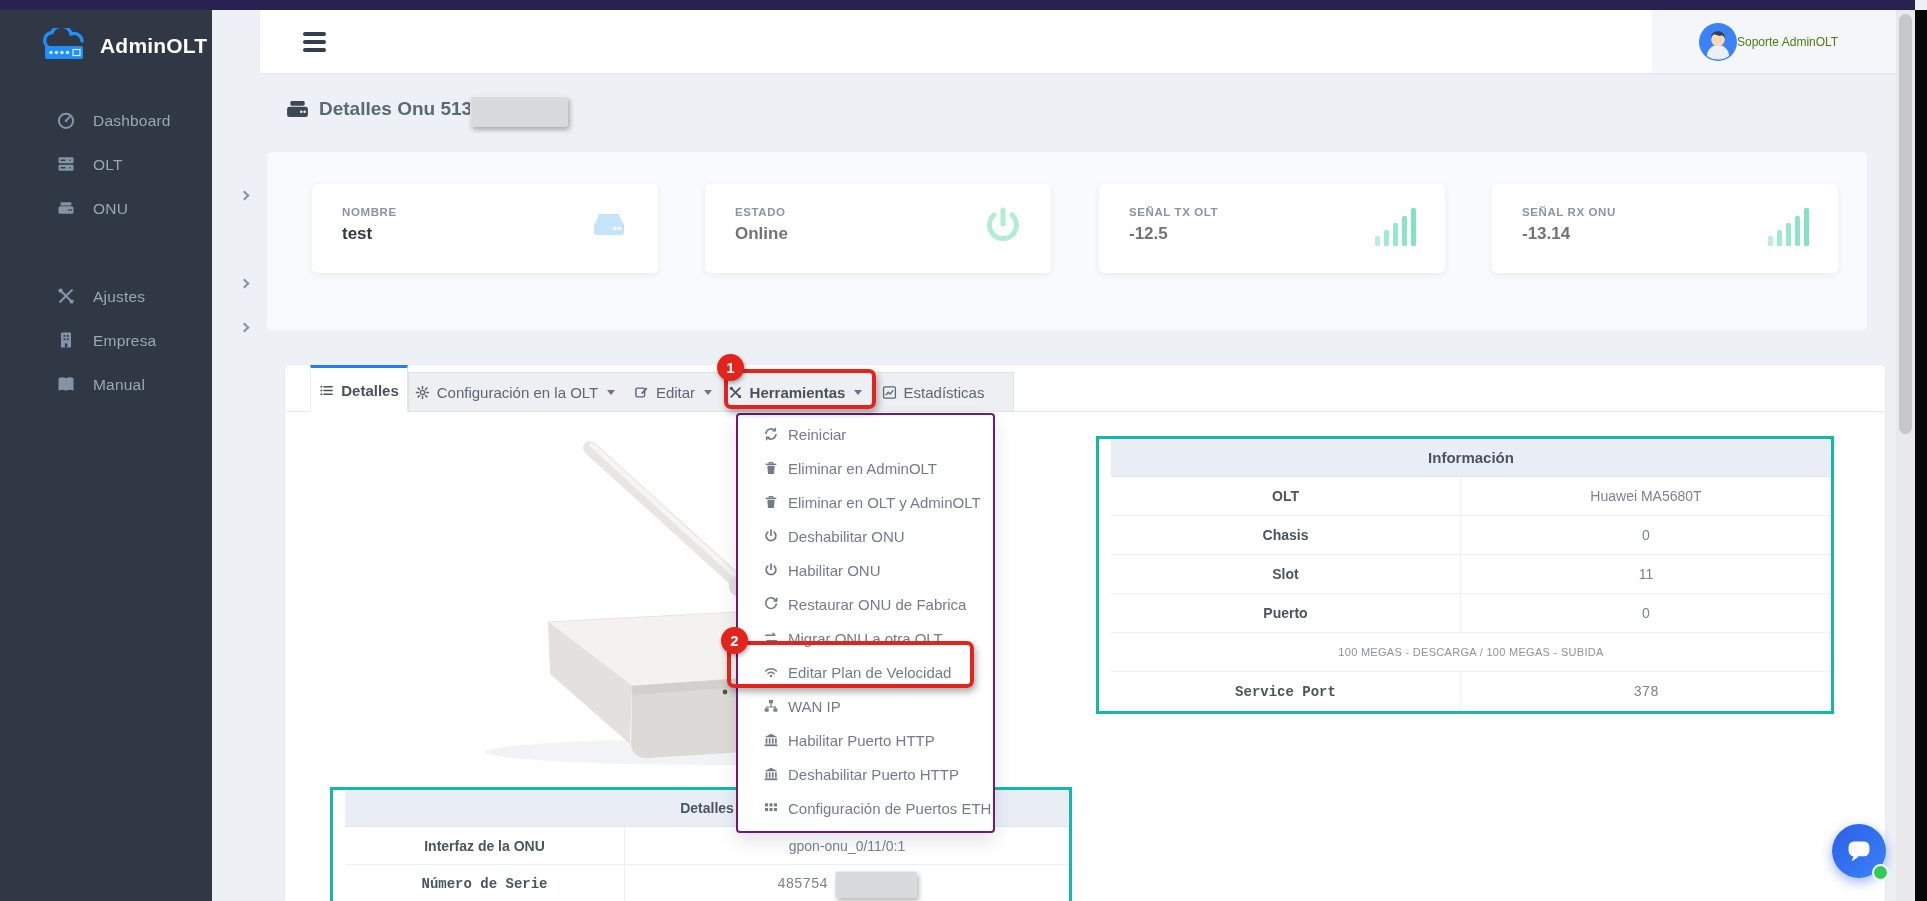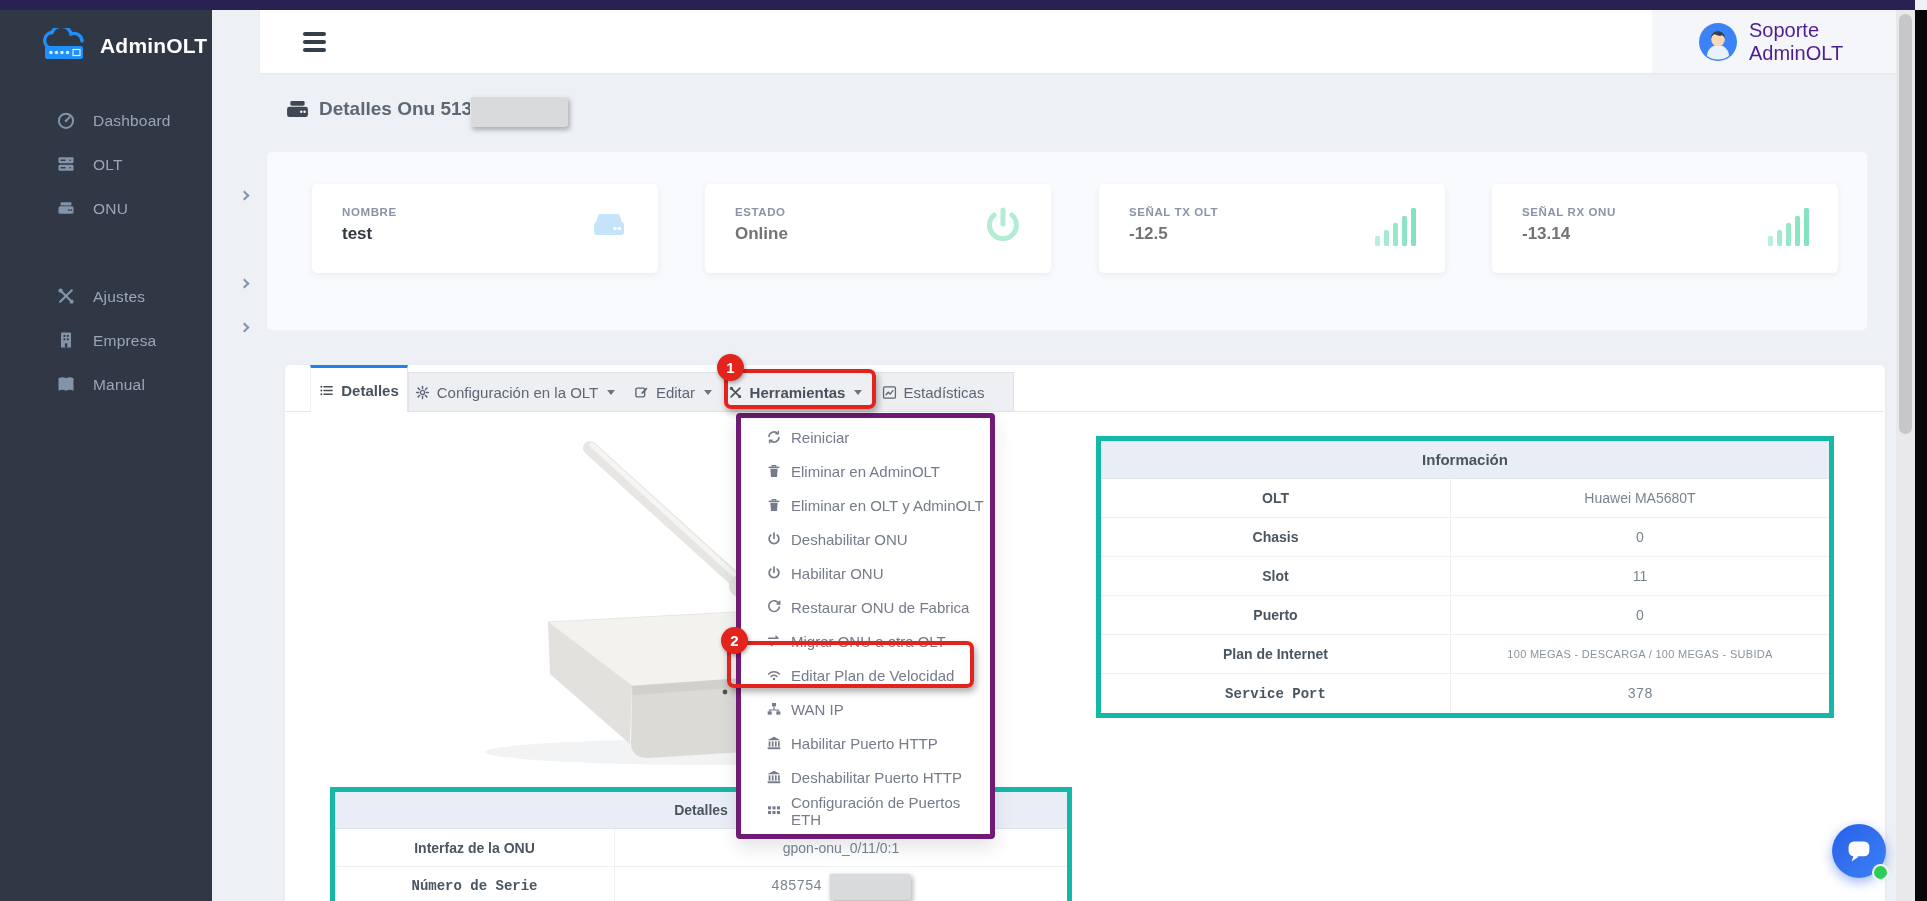--- a/index.html
+++ b/index.html
@@ -20,21 +20,21 @@
   .logo-text { color:#ffffff; font-size:21px; font-weight:800; letter-spacing:.2px; }
   .side-item { position:absolute; left:16px; width:260px; height:44px; display:flex; align-items:flex-end; padding-left:40px; cursor:pointer; }
   .side-item .sic { width:20px; height:20px; color:#8394a8; flex:0 0 20px; }
   .side-item .slabel { margin-left:17px; color:#9aa7b6; font-size:15.5px; letter-spacing:.2px; }
   .chev { width:7px; height:7px; border-top:2px solid #8394a8; border-right:2px solid #8394a8; transform:rotate(45deg); position:absolute; right:28px; top:18px; }
 
   
   #header { left:260px; top:10px; width:1636px; height:63px; background:#ffffff; box-shadow:0 1px 2px rgba(30,40,60,.05); z-index:6; }
   .hbar { position:absolute; width:23px; height:3.5px; background:#353f4b; border-radius:2px; }
   #userbox { position:absolute; left:1392px; top:0; width:253px; height:63px; background:#f5f6fa; display:flex; align-items:center; }
-  #username { color:#4c1d95; font-size:20px; margin-left:12px; }
+  #username { color:#4d7c0f; font-size:12px; }
 
   
   #pagetitle { left:286px; top:98px; display:flex; align-items:center; z-index:7; }
   #pagetitle .ttext { color:#5c6873; font-size:19px; font-weight:700; margin-left:10px; }
   .redact { background:#d9dadc; border-radius:3px; box-shadow:2px 3px 5px rgba(0,0,0,.28); border-top:1px solid #ebecee; border-left:1px solid #e6e7e9; }
 
   
   #cardswrap { left:267px; top:152px; width:1600px; height:178px; background:#f9fafd; border-radius:5px; z-index:6; }
   .scard { position:absolute; top:32px; width:346px; height:89px; background:#ffffff; border-radius:5px; box-shadow:0 2px 6px rgba(50,60,80,.07); }
   .scard .slab { position:absolute; left:30px; top:22px; font-size:11.5px; font-weight:700; letter-spacing:.6px; color:#8a94a6; }
@@ -45,30 +45,30 @@
   
   #detailcard { left:285px; top:365px; width:1600px; height:536px; background:#ffffff; border-radius:5px 5px 0 0; box-shadow:0 1px 3px rgba(30,40,60,.06); z-index:6; }
   #tabhair { left:286px; top:411px; width:1598px; height:1px; background:#e4e8ed; z-index:8; }
   #tab-active { left:310px; top:365px; width:98px; height:47px; background:#fff; border-top:3px solid #1d82ea; border-right:1px solid #e2e6ea; border-left:1px solid #eef1f4; display:flex; align-items:center; justify-content:center; gap:7px; color:#49525c; font-size:15px; font-weight:700; z-index:9; cursor:pointer; }
   #tabstrip { left:408px; top:372px; width:606px; height:40px; background:#edeff3; border:1px solid #dfe3e8; display:flex; align-items:center; z-index:9; }
   .tab { height:40px; display:flex; align-items:center; justify-content:center; gap:7px; color:#5d6773; font-size:15px; cursor:pointer; }
   .tab .tic, #tab-active .tic { width:15px; height:15px; }
   .caret { width:0; height:0; border-left:4px solid transparent; border-right:4px solid transparent; border-top:5px solid #6a7480; display:inline-block; margin-left:2px; }
 
   
-  #dropdown { left:736px; top:413px; width:259px; background:#ffffff; border:5px solid #701a75; border-radius:4px; box-shadow:0 8px 18px rgba(40,50,70,.13); padding:2px 0 6px 0; z-index:20; }
+  #dropdown { left:736px; top:413px; width:259px; background:#ffffff; border:2px solid #701a75; border-radius:4px; box-shadow:0 8px 18px rgba(40,50,70,.13); padding:2px 0 6px 0; z-index:20; }
   .ditem { height:34px; display:flex; align-items:center; padding-left:25px; color:#757b8c; font-size:15px; cursor:pointer; }
   .ditem .dic { width:16px; height:16px; flex:0 0 16px; margin-right:9px; color:#757b8c; }
 
   
   .annobox { border:4px solid #e3241d; border-radius:7px; box-shadow:2px 4px 7px rgba(0,0,0,.32); z-index:30; }
   .annobadge { width:27px; height:27px; border-radius:50%; background:#e3241d; color:#fff; font-size:15px; font-weight:700; display:flex; align-items:center; justify-content:center; box-shadow:1px 2px 4px rgba(0,0,0,.35); z-index:31; }
 
   
-  .dtable { position:absolute; background:#fff; border:5px solid #14b8a6; z-index:10; }
+  .dtable { position:absolute; background:#fff; border:3px solid #14b8a6; z-index:10;padding-left:12px; }
   .thead { background:#e9eef6; display:flex; align-items:center; justify-content:center; font-weight:700; color:#4a5560; border-bottom:1px solid #e0e6ee; }
   .trow { display:flex; border-bottom:1px solid #edf0f5; }
   .trow:last-child { border-bottom:none;font-family:Liberation Mono, monospace; }
   .tlabel { display:flex; align-items:center; justify-content:center; font-weight:700; color:#4a5560; font-size:14px; border-right:1px solid #edf0f5; }
   .tval { flex:1; display:flex; align-items:center; justify-content:center; color:#7a8391; font-size:14px; }
   .tval.small { font-size:11px; letter-spacing:.3px; color:#8a93a0; }
 
   
   #chatbtn { left:1832px; top:824px; width:54px; height:54px; border-radius:50%; background:linear-gradient(135deg,#2a5fe8,#3b82f6); box-shadow:0 4px 12px rgba(40,90,230,.45); display:flex; align-items:center; justify-content:center; z-index:42; cursor:pointer; }
   #chatdot { left:1872px; top:864px; width:17px; height:17px; border-radius:50%; background:#2ecc59; border:2px solid #f2f4f7; z-index:43; }
@@ -480,21 +480,20 @@
     </div>
     <div class="trow" style="height:39px">
       <div class="tlabel" style="width:350px">Slot</div>
       <div class="tval">11</div>
     </div>
     <div class="trow" style="height:39px">
       <div class="tlabel" style="width:350px">Puerto</div>
       <div class="tval">0</div>
     </div>
     <div class="trow" style="height:39px">
-      <div class="tlabel" style="width:350px">Plan de Internet</div>
       <div class="tval small">100 MEGAS - DESCARGA / 100 MEGAS - SUBIDA</div>
     </div>
     <div class="trow" style="height:39px">
       <div class="tlabel" style="width:350px">Service Port</div>
       <div class="tval">378</div>
     </div>
   </div>
 
   <div class="dtable" style="left:330px;top:787px;width:742px;">
     <div class="thead" style="height:37px;font-size:14px;">Detalles</div>

